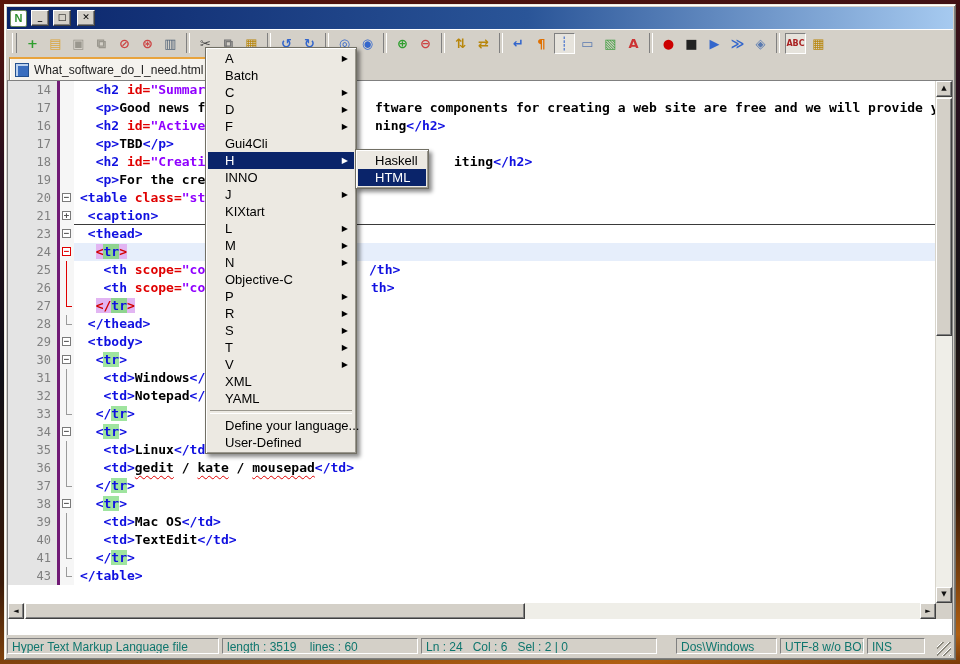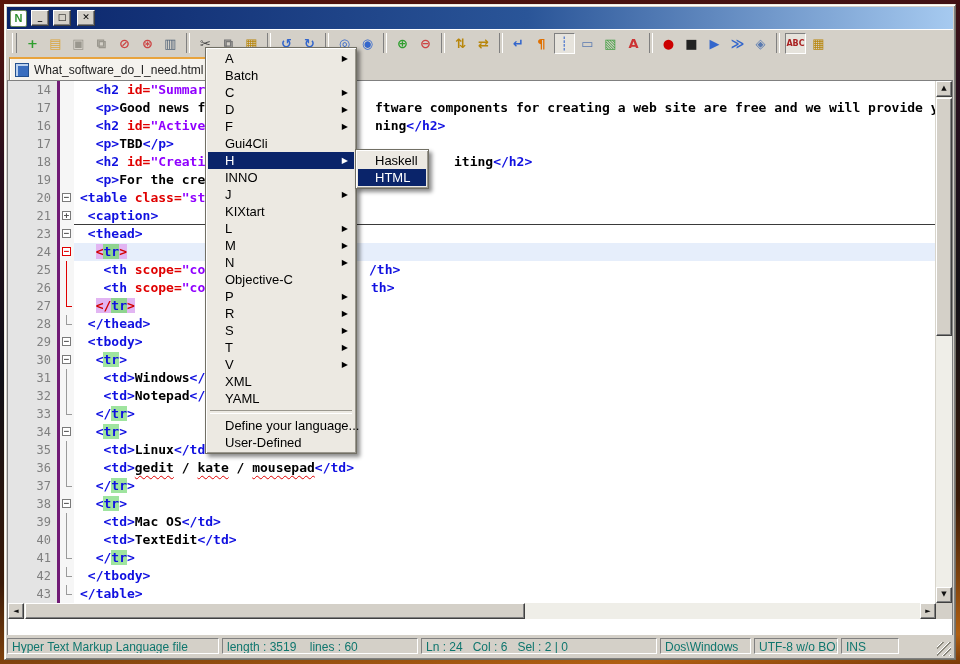--- a/index.html
+++ b/index.html
@@ -251,21 +251,20 @@
           <div class="row"><div class="ln">32</div><div class="fold fl"></div><div class="code"><span class="ind" style="width: 29.49px;"></span><span class="seg tag">&lt;td&gt;</span><span class="seg txt">Notepad</span><span class="seg tag">&lt;/</span></div></div>
           <div class="row"><div class="ln">33</div><div class="fold fe"></div><div class="code"><span class="ind" style="width: 21.66px;"></span><span class="seg tag">&lt;/</span><span class="seg smg">tr</span><span class="seg tag">&gt;</span></div></div>
           <div class="row"><div class="ln">34</div><div class="fold fm"><span class="fbox">−</span></div><div class="code"><span class="ind" style="width: 21.66px;"></span><span class="seg tag">&lt;</span><span class="seg smg">tr</span><span class="seg tag">&gt;</span></div></div>
           <div class="row"><div class="ln">35</div><div class="fold fl"></div><div class="code"><span class="ind" style="width: 29.49px;"></span><span class="seg tag">&lt;td&gt;</span><span class="seg txt">Linux</span><span class="seg tag">&lt;/td&gt;</span></div></div>
           <div class="row"><div class="ln">36</div><div class="fold fl"></div><div class="code"><span class="ind" style="width: 29.49px;"></span><span class="seg tag">&lt;td&gt;</span><span class="seg sq">gedit</span><span class="seg txt"> / </span><span class="seg sq">kate</span><span class="seg txt"> / </span><span class="seg sq">mousepad</span><span class="seg tag">&lt;/td&gt;</span></div></div>
           <div class="row"><div class="ln">37</div><div class="fold fe"></div><div class="code"><span class="ind" style="width: 21.66px;"></span><span class="seg tag">&lt;/</span><span class="seg smg">tr</span><span class="seg tag">&gt;</span></div></div>
           <div class="row"><div class="ln">38</div><div class="fold fm"><span class="fbox">−</span></div><div class="code"><span class="ind" style="width: 21.66px;"></span><span class="seg tag">&lt;</span><span class="seg smg">tr</span><span class="seg tag">&gt;</span></div></div>
           <div class="row"><div class="ln">39</div><div class="fold fl"></div><div class="code"><span class="ind" style="width: 29.49px;"></span><span class="seg tag">&lt;td&gt;</span><span class="seg txt">Mac OS</span><span class="seg tag">&lt;/td&gt;</span></div></div>
           <div class="row"><div class="ln">40</div><div class="fold fl"></div><div class="code"><span class="ind" style="width: 29.49px;"></span><span class="seg tag">&lt;td&gt;</span><span class="seg txt">TextEdit</span><span class="seg tag">&lt;/td&gt;</span></div></div>
           <div class="row"><div class="ln">41</div><div class="fold fe"></div><div class="code"><span class="ind" style="width: 21.66px;"></span><span class="seg tag">&lt;/</span><span class="seg smg">tr</span><span class="seg tag">&gt;</span></div></div>
-          <div class="row"><div class="ln">42</div><div class="fold fe"></div><div class="code"><span class="ind" style="width: 13.83px;"></span><span class="seg tag">&lt;/tbody&gt;</span></div></div>
           <div class="row"><div class="ln">43</div><div class="fold fe"></div><div class="code"><span class="ind" style="width: 6px;"></span><span class="seg tag">&lt;/table&gt;</span></div></div>
         </div>
       <div id="vscroll">
         <div class="sb-btn" id="vs-up">▲</div>
         <div id="vs-thumb"></div>
         <div class="sb-btn" id="vs-down">▼</div>
       </div>
     </div>
     <div id="hscroll-row">
       <div id="hscroll">
@@ -275,21 +274,21 @@
       </div>
       <div id="hs-corner"></div>
     </div>
   </div>
 
   <div id="statusbar">
 
     <div class="sb-panel" style="width: 212px;">Hyper Text Markup Language file</div>
       <div class="sb-panel" style="width: 196px;">length : 3519    lines : 60</div>
       <div class="sb-panel" style="width: 236px;">Ln : 24   Col : 6   Sel : 2 | 0</div>
-      <div class="sb-panel" style="width: 91px;">Dos\Windows</div>
+      <div class="sb-panel" style="width: 101px; margin-left: 16px;">Dos\Windows</div>
       <div class="sb-panel" style="width: 84px;">UTF-8 w/o BOM</div>
       <div class="sb-panel" style="width: 58px;">INS</div>
       <div id="grip"></div>
   </div>
 
 </div>
 
 <div class="popup" id="lang-menu">
     <div class="mi">A<span class="arr">▶</span></div>
     <div class="mi">Batch</div>

